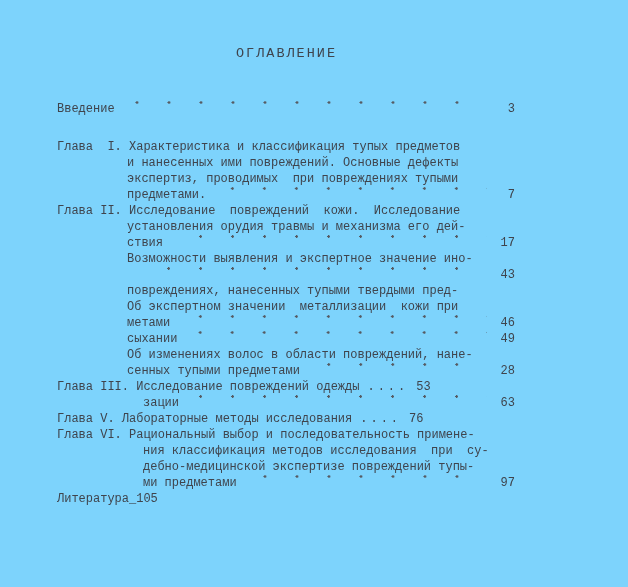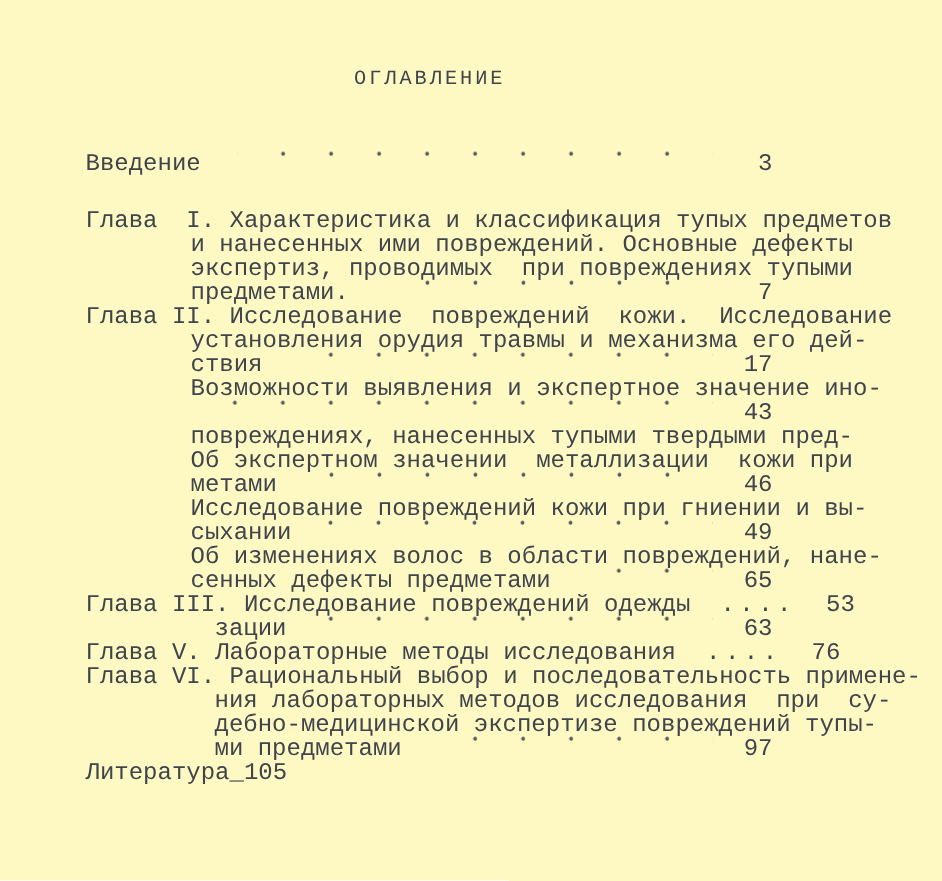--- a/index.html
+++ b/index.html
@@ -5,43 +5,42 @@
   html, body {
     margin: 0;
     padding: 0;
     background: #ffffff;
   }
   .page {
     position: relative;
     width: 628px;
     height: 587px;
     box-sizing: border-box;
-    background: #fef9c3;
+    background: #7dd3fc;
     overflow: hidden;
     font-family: "Liberation Mono", "DejaVu Sans Mono", monospace;
     color: #3f444d;
   }
   .title {
     margin: 46px 112px 0 57px;
     text-align: center;
     font-size: 13.5px;
     font-weight: 400;
     letter-spacing: 2px;
     color: #3f444d;
   }
   .toc {
     margin-top: 40px;
     padding: 0 113px 0 57px;
   }
   .row {
     display: flex;
     align-items: center;
     line-height: 16px;
-    font-size: 16px;
-    gap: 12px;
+    font-size: 12px;
   }
   .row .txt {
     white-space: pre;
   }
   .row.ind-1 { padding-left: 70px; }
   .row.ind-2 { padding-left: 86px; }
   .row.gap-top { margin-top: 22px; }
   .leader {
     flex: 1 1 auto;
     min-width: 18px;
@@ -130,38 +129,34 @@
     <span class="txt">Об экспертном значении  металлизации  кожи при</span>
 
   </div>
       <div class="row ind-1">
     <span class="txt">метами</span>
 
     <span class="leader"></span>
     <span class="page-num">46</span>
   </div>
       <div class="row ind-1">
-    <span class="txt">Исследование повреждений кожи при гниении и вы-</span>
-
-  </div>
-      <div class="row ind-1">
     <span class="txt">сыхании</span>
 
     <span class="leader"></span>
     <span class="page-num">49</span>
   </div>
       <div class="row ind-1">
     <span class="txt">Об изменениях волос в области повреждений, нане-</span>
 
   </div>
       <div class="row ind-1">
-    <span class="txt">сенных дефекты предметами</span>
+    <span class="txt">сенных тупыми предметами</span>
 
     <span class="leader"></span>
-    <span class="page-num">65</span>
+    <span class="page-num">28</span>
   </div>
       <div class="row ind-0 inline-mode">
     <span class="txt">Глава III. Исследование повреждений одежды</span>
     <span class="dots-inline">....</span>
 
     <span class="page-num">53</span>
   </div>
       <div class="row ind-2">
     <span class="txt">зации</span>
 
@@ -172,21 +167,21 @@
     <span class="txt">Глава V. Лабораторные методы исследования</span>
     <span class="dots-inline">....</span>
 
     <span class="page-num">76</span>
   </div>
       <div class="row ind-0">
     <span class="txt">Глава VI. Рациональный выбор и последовательность примене-</span>
 
   </div>
       <div class="row ind-2">
-    <span class="txt">ния лабораторных методов исследования  при  су-</span>
+    <span class="txt">ния классификация методов исследования  при  су-</span>
 
   </div>
       <div class="row ind-2">
     <span class="txt">дебно-медицинской экспертизе повреждений тупы-</span>
 
   </div>
       <div class="row ind-2">
     <span class="txt">ми предметами</span>
 
     <span class="leader"></span>

